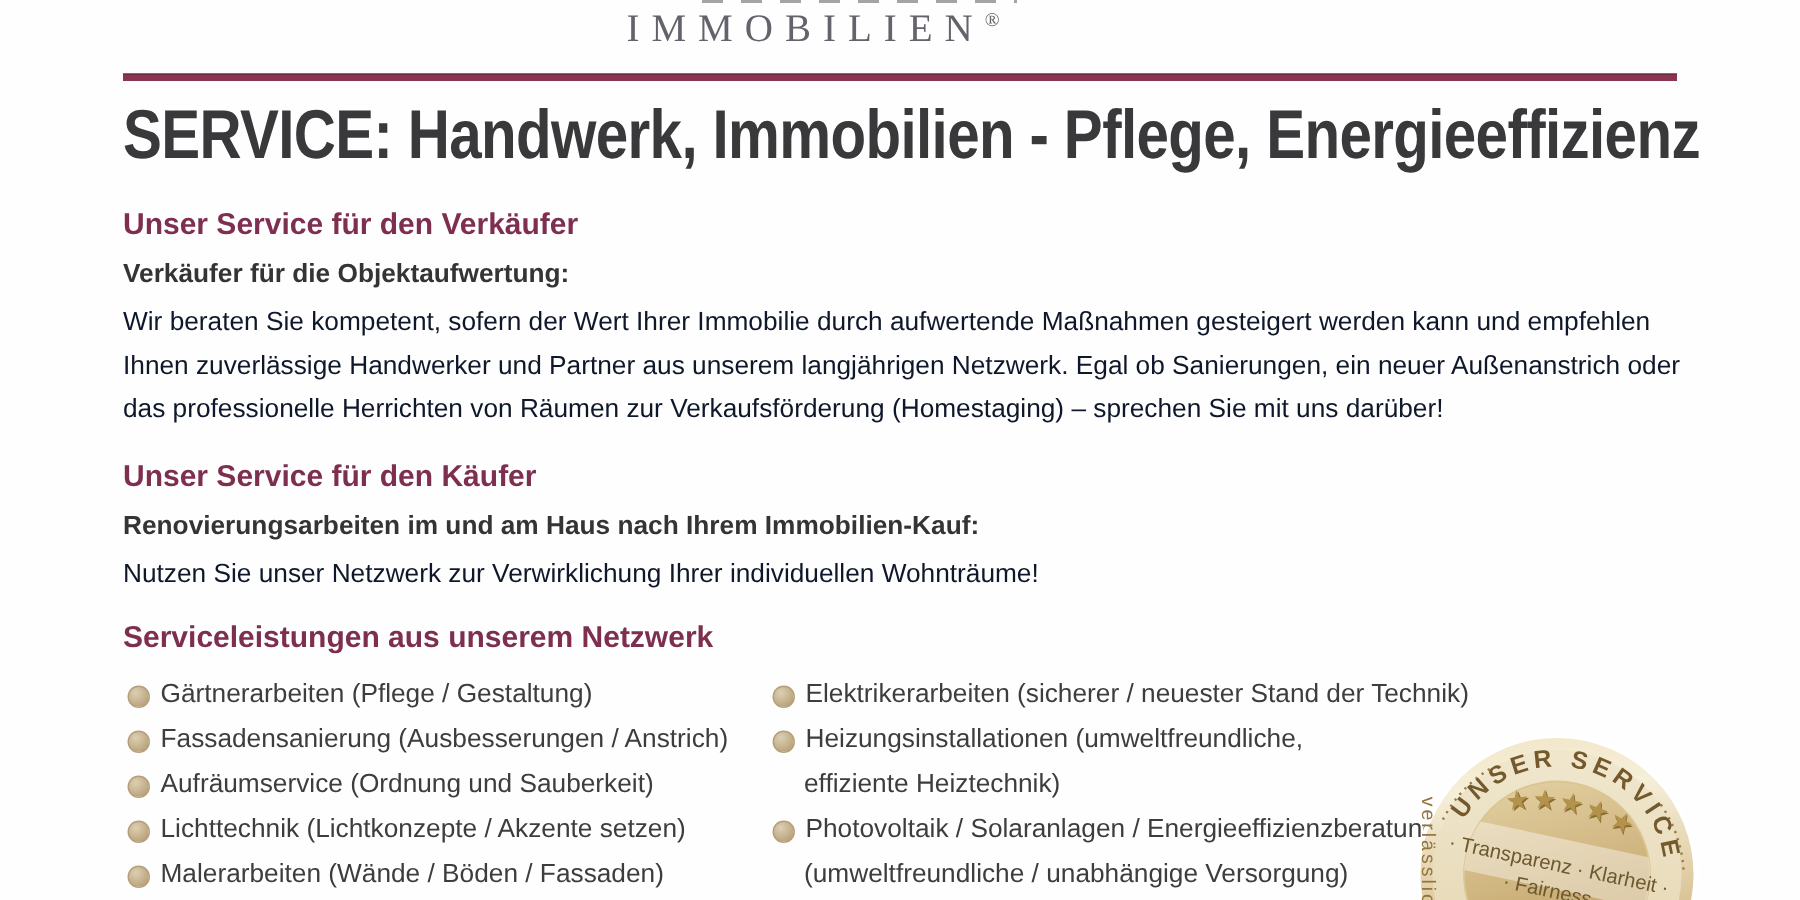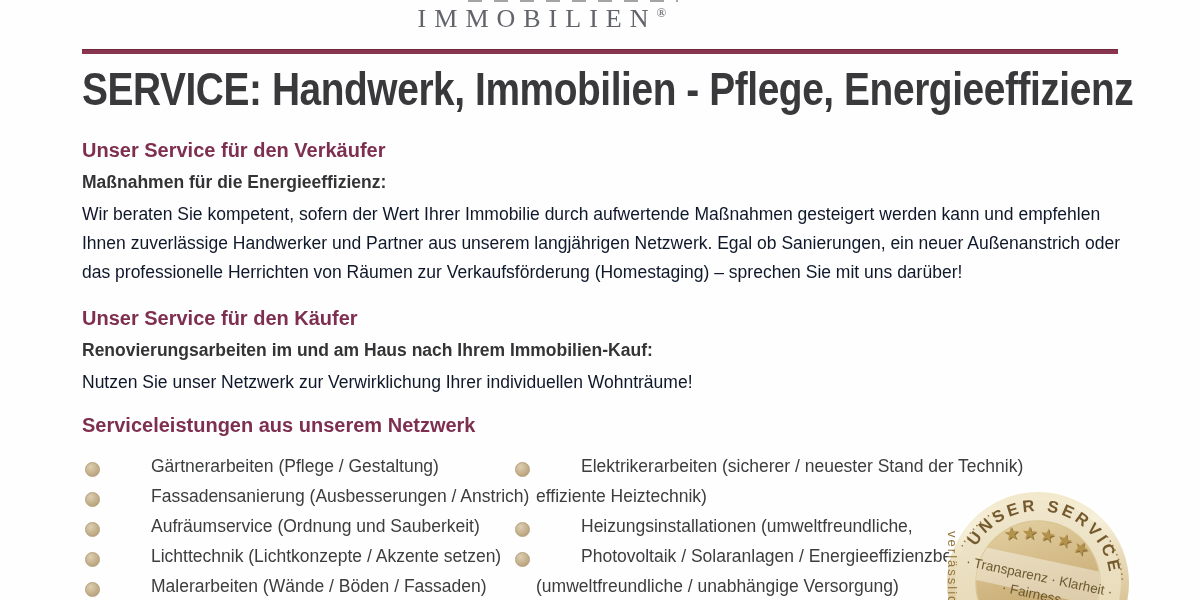--- a/index.html
+++ b/index.html
@@ -31,21 +31,21 @@
   }
   .sec-h{
     font-size:20px;font-weight:bold;color:#7e2f4f;white-space:nowrap;
   }
   .sub-h{
     font-size:17.5px;font-weight:bold;color:#343436;white-space:nowrap;
   }
   .body-text{font-size:17.5px;line-height:29px;color:#0f172a;}
   .line{white-space:nowrap;}
   .col{display:flex;flex-direction:column;}
-  .row{height:30px;display:flex;align-items:flex-end;gap:44px;}
+  .row{height:30px;display:flex;align-items:center;}
   .bullet{
     width:13px;height:13px;border-radius:50%;
     background:radial-gradient(circle at 35% 30%, #ddcfb3, #c2ad88 60%, #ab9671);
     border:1px solid #b5a07b;
     margin:4px 7px 0 0;flex:none;
   }
   .li-text{font-size:17.5px;color:#3d3d3f;white-space:nowrap;}
   .cont{padding-left:21px;}
   .badge{left:908px;top:453px;width:260px;height:260px;}
 </style>
@@ -56,21 +56,21 @@
 
 <div class="abs logo">
   <span>IMMOBILIEN</span><sup>®</sup>
 </div>
 
 <div class="abs rule"></div>
 
 <div class="abs h1">SERVICE: Handwerk, Immobilien - Pflege, Energieeffizienz</div>
 
 <div class="abs sec-h" style="left:82px;top:139px;">Unser Service für den Verkäufer</div>
-<div class="abs sub-h" style="left:82px;top:172px;">Maßnahmen für die Energieeffizienz:</div>
+<div class="abs sub-h" style="left:82px;top:172px;">Verkäufer für die Objektaufwertung:</div>
 
 <div class="abs body-text" style="left:82px;top:200px;">
   <div class="line">Wir beraten Sie kompetent, sofern der Wert Ihrer Immobilie durch aufwertende Maßnahmen gesteigert werden kann und empfehlen</div>
   <div class="line">Ihnen zuverlässige Handwerker und Partner aus unserem langjährigen Netzwerk. Egal ob Sanierungen, ein neuer Außenanstrich oder</div>
   <div class="line">das professionelle Herrichten von Räumen zur Verkaufsförderung (Homestaging) – sprechen Sie mit uns darüber!</div>
 </div>
 
 <div class="abs sec-h" style="left:82px;top:307px;">Unser Service für den Käufer</div>
 <div class="abs sub-h" style="left:82px;top:340px;">Renovierungsarbeiten im und am Haus nach Ihrem Immobilien-Kauf:</div>
 <div class="abs body-text line" style="left:82px;top:368px;">Nutzen Sie unser Netzwerk zur Verwirklichung Ihrer individuellen Wohnträume!</div>
@@ -98,26 +98,26 @@
     <span class="bullet"></span>
     <span class="li-text">Malerarbeiten (Wände / Böden / Fassaden)</span>
   </div>
 </div>
 
 <div class="abs col" style="left:515px;top:447px;">
   <div class="row">
     <span class="bullet"></span>
     <span class="li-text">Elektrikerarbeiten (sicherer / neuester Stand der Technik)</span>
   </div>
-  <div class="row cont">
-    <span class="li-text">effiziente Heiztechnik)</span>
-  </div>
   <div class="row">
     <span class="bullet"></span>
     <span class="li-text">Heizungsinstallationen (umweltfreundliche,</span>
+  </div>
+  <div class="row cont">
+    <span class="li-text">effiziente Heiztechnik)</span>
   </div>
   <div class="row">
     <span class="bullet"></span>
     <span class="li-text">Photovoltaik / Solaranlagen / Energieeffizienzberatung</span>
   </div>
   <div class="row cont">
     <span class="li-text">(umweltfreundliche / unabhängige Versorgung)</span>
   </div>
 </div>
 

